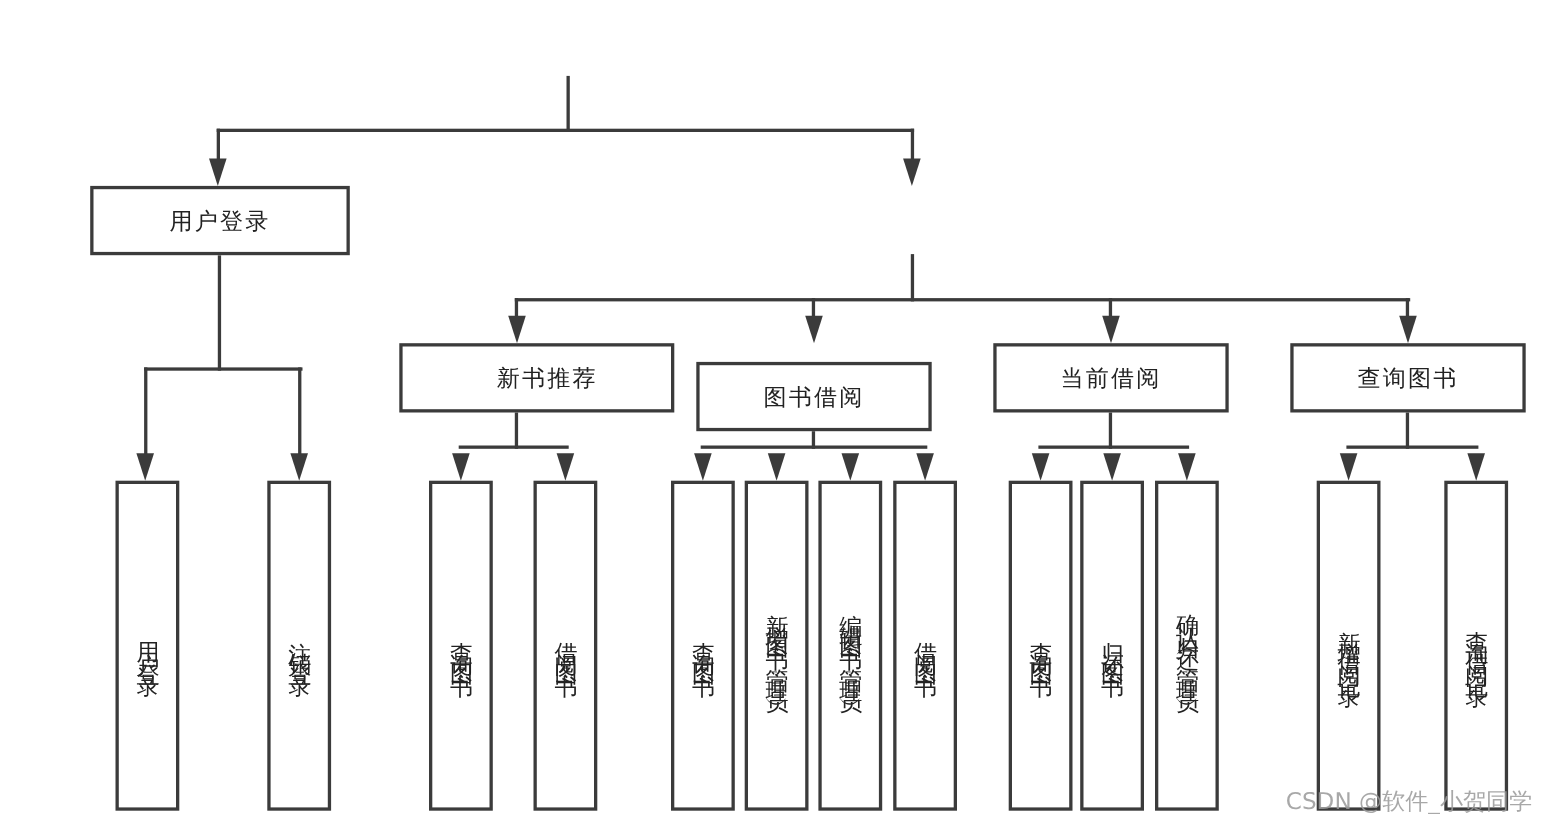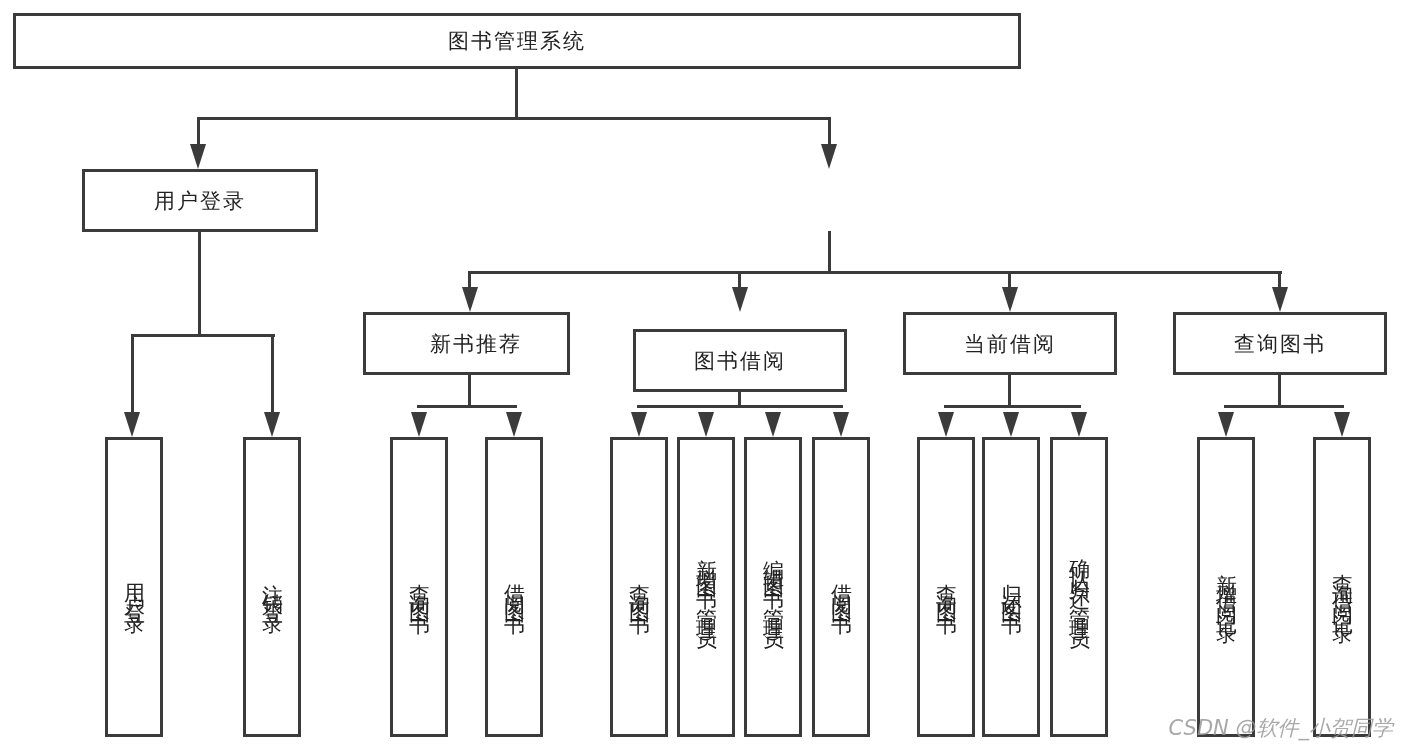--- a/index.html
+++ b/index.html
@@ -9,21 +9,21 @@
   .node{position:absolute;box-sizing:border-box;border:3px solid var(--line,#3b3b3b);
         background:#ffffff;display:flex;align-items:center;justify-content:center;}
   .hlabel{font-size:21px;letter-spacing:2px;white-space:nowrap;color:var(--text,#222);}
   .vlabel{writing-mode:vertical-rl;text-orientation:mixed;font-size:21px;
           letter-spacing:10px;line-height:1;color:var(--text,#222);white-space:nowrap;}
   .line{position:absolute;background:var(--line,#3b3b3b);}
   .arrow{position:absolute;width:0;height:0;
          border-left:8px solid transparent;border-right:8px solid transparent;
          border-top:25px solid var(--line,#3b3b3b);}
   .watermark{position:absolute;right:12px;bottom:5px;font-size:21px;
-             color:var(--watermark,#9a9a9a);opacity:.85;white-space:nowrap;font-style:italic;}
+             color:var(--watermark,#9a9a9a);opacity:.85;white-space:nowrap;}
 </style>
 </head>
 <body>
 
 <div class="stage">
 
   <div class="line" style="left:515px;top:69px;width:3px;height:50px;"></div>
   <div class="line" style="left:197px;top:117px;width:634px;height:3px;"></div>
   <div class="line" style="left:197px;top:117px;width:3px;height:29px;"></div>
   <div class="arrow" style="left:190px;top:144px;"></div>
@@ -64,29 +64,26 @@
   <div class="line" style="left:944px;top:405px;width:137px;height:3px;"></div>
   <div class="arrow" style="left:938px;top:412px;"></div>
   <div class="arrow" style="left:1003px;top:412px;"></div>
   <div class="arrow" style="left:1071px;top:412px;"></div>
 
   <div class="line" style="left:1278px;top:374px;width:3px;height:34px;"></div>
   <div class="line" style="left:1224px;top:405px;width:120px;height:3px;"></div>
   <div class="arrow" style="left:1218px;top:412px;"></div>
   <div class="arrow" style="left:1334px;top:412px;"></div>
 
-  <div class="node" style="left:13px;top:13px;width:1008px;height:56px;">
-    <span class="hlabel">图书管理系统</span>
-  </div>
 
   <div class="node" style="left:82px;top:169px;width:236px;height:63px;">
     <span class="hlabel">用户登录</span>
   </div>
 
-  <div class="node" style="left:363px;top:312px;width:207px;height:63px;padding-left:19px;">
+  <div class="node" style="left:363px;top:312px;width:250px;height:63px;padding-left:19px;">
     <span class="hlabel">新书推荐</span>
   </div>
   <div class="node" style="left:633px;top:329px;width:214px;height:63px;">
     <span class="hlabel">图书借阅</span>
   </div>
   <div class="node" style="left:903px;top:312px;width:214px;height:63px;">
     <span class="hlabel">当前借阅</span>
   </div>
   <div class="node" style="left:1173px;top:312px;width:214px;height:63px;">
     <span class="hlabel">查询图书</span>

